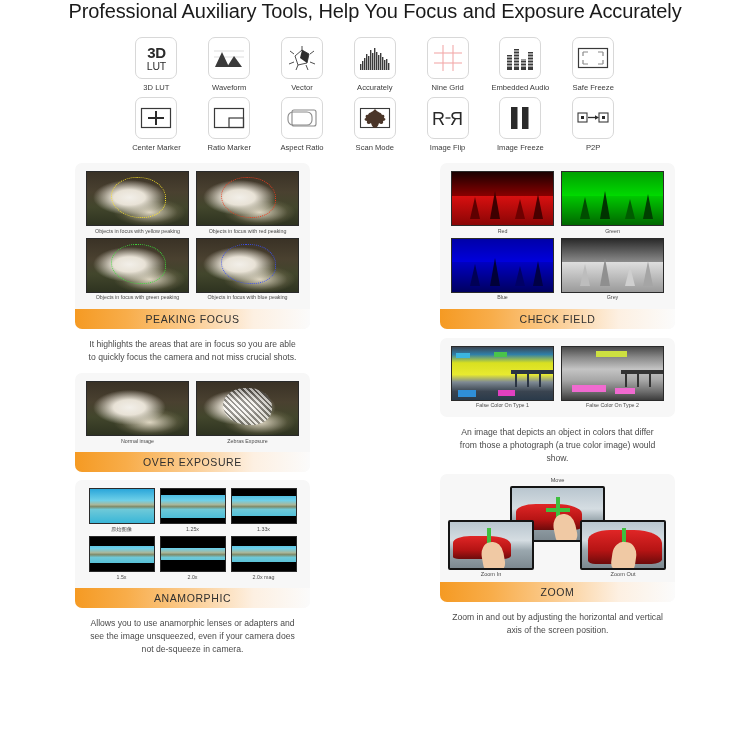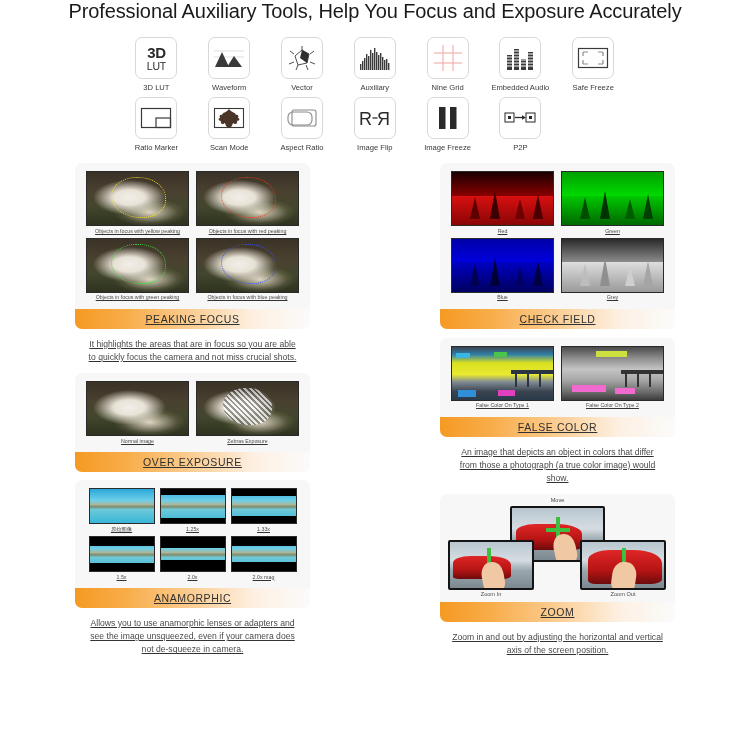--- a/index.html
+++ b/index.html
@@ -41,21 +41,21 @@
   }
   .lut3d{display:flex;flex-direction:column;align-items:center;line-height:1;}
   .lut3d .a{font-size:15px;font-weight:bold;color:#2b2b2b;letter-spacing:-0.5px;}
   .lut3d .b{font-size:10.5px;color:#2b2b2b;margin-top:1px;letter-spacing:-0.2px;}
 
   
   .cards{
     position:relative;width:600px;margin:6px auto 0 auto;
     display:flex;flex-wrap:wrap;justify-content:space-between;
   }
-  .col{width:235px;text-decoration:underline;}
+  .col{width:235px;}
   .card{
     background:#f7f7f7;border-radius:7px;overflow:hidden;position:relative;
   }
   .card-body{padding:8px 7px 4px 7px;}
   .banner{
     height:20px;display:flex;align-items:center;justify-content:center;
     background:linear-gradient(to right,#f59a23 0%,#f8ad4a 22%,#fbcb8e 48%,#fdf0e2 76%,#fbfbfb 100%);
     font-size:10.5px;color:#2f2f2f;letter-spacing:0.6px;
   }
   .desc{
@@ -170,21 +170,21 @@
             <rect x="17" y="6" width="1.4" height="18"></rect>
             <rect x="19" y="9" width="1.4" height="15"></rect>
             <rect x="21" y="7" width="1.4" height="17"></rect>
             <rect x="23" y="11" width="1.4" height="13"></rect>
             <rect x="25" y="14" width="1.4" height="10"></rect>
             <rect x="27" y="13" width="1.4" height="11"></rect>
             <rect x="29" y="17" width="1.4" height="7"></rect>
           </g>
         </svg>
       </div>
-      <div class="icon-label">Auxiliary</div>
+      <div class="icon-label">Accurately</div>
     </div>
 
     <div class="icon-cell">
       <div class="icon-box">
         <svg width="30" height="28" viewBox="0 0 30 28">
           <g stroke="#f3a9a9" stroke-width="1.1">
             <line x1="10" y1="1" x2="10" y2="27"></line>
             <line x1="20" y1="1" x2="20" y2="27"></line>
             <line x1="1" y1="9" x2="29" y2="9"></line>
             <line x1="1" y1="19" x2="29" y2="19"></line>
@@ -225,52 +225,62 @@
             <path d="M6,6 L11,6 M6,6 L6,10"></path>
             <path d="M26,6 L21,6 M26,6 L26,10"></path>
             <path d="M6,18 L11,18 M6,18 L6,14"></path>
             <path d="M26,18 L21,18 M26,18 L26,14"></path>
           </g>
         </svg>
       </div>
       <div class="icon-label">Safe Freeze</div>
     </div>
 
+    <div class="icon-cell">
+      <div class="icon-box">
+        <svg width="32" height="24" viewBox="0 0 32 24">
+          <rect x="1.5" y="2.5" width="29" height="19" fill="none" stroke="#3a3a3a" stroke-width="1.2"></rect>
+          <line x1="16" y1="5" x2="16" y2="19" stroke="#2a2a2a" stroke-width="2"></line>
+          <line x1="8" y1="12" x2="24" y2="12" stroke="#2a2a2a" stroke-width="2"></line>
+        </svg>
+      </div>
+      <div class="icon-label">Center Marker</div>
+    </div>
 
     <div class="icon-cell">
       <div class="icon-box">
         <svg width="32" height="24" viewBox="0 0 32 24">
           <rect x="1.5" y="2.5" width="29" height="19" fill="none" stroke="#3a3a3a" stroke-width="1.2"></rect>
           <rect x="16" y="12" width="14.5" height="9.5" fill="none" stroke="#3a3a3a" stroke-width="1.2"></rect>
         </svg>
       </div>
       <div class="icon-label">Ratio Marker</div>
+    </div>
+
+    <div class="icon-cell">
+      <div class="icon-box">
+        <svg width="32" height="24" viewBox="0 0 32 24">
+          <rect x="2" y="6" width="24" height="13" rx="5" fill="none" stroke="#8a8a8a" stroke-width="1.1"></rect>
+          <rect x="6" y="4" width="24" height="16" rx="2" fill="none" stroke="#8a8a8a" stroke-width="1.1"></rect>
+        </svg>
+      </div>
+      <div class="icon-label">Aspect Ratio</div>
     </div>
 
     <div class="icon-cell">
       <div class="icon-box">
         <svg width="32" height="24" viewBox="0 0 32 24">
           <rect x="1.5" y="2.5" width="29" height="19" fill="none" stroke="#3a3a3a" stroke-width="1.1"></rect>
           <path d="M16,3 C19,7 22,6 23,9 C25,8 26,10 25,12 C27,12 27,15 24,15
                    C25,18 22,19 20,17 C19,21 17,22 16,22 C15,22 13,21 12,17
                    C10,19 7,18 8,15 C5,15 5,12 7,12 C6,10 7,8 9,9 C10,6 13,7 16,3 Z" fill="#4a3528"></path>
           <line x1="16" y1="12" x2="16" y2="21" stroke="#4a3528" stroke-width="1"></line>
         </svg>
       </div>
       <div class="icon-label">Scan Mode</div>
-    </div>
-
-    <div class="icon-cell">
-      <div class="icon-box">
-        <svg width="32" height="24" viewBox="0 0 32 24">
-          <rect x="2" y="6" width="24" height="13" rx="5" fill="none" stroke="#8a8a8a" stroke-width="1.1"></rect>
-          <rect x="6" y="4" width="24" height="16" rx="2" fill="none" stroke="#8a8a8a" stroke-width="1.1"></rect>
-        </svg>
-      </div>
-      <div class="icon-label">Aspect Ratio</div>
     </div>
 
     <div class="icon-cell">
       <div class="icon-box">
         <svg width="34" height="22" viewBox="0 0 34 22">
           <text x="1" y="18" font-family="Liberation Sans, sans-serif" font-size="18" fill="#2a2a2a">R</text>
           <line x1="14.5" y1="11" x2="19.5" y2="11" stroke="#2a2a2a" stroke-width="1.3"></line>
           <g transform="translate(33,0) scale(-1,1)">
             <text x="1" y="18" font-family="Liberation Sans, sans-serif" font-size="18" fill="#2a2a2a">R</text>
           </g>
@@ -487,21 +497,20 @@
                 <div style="position:absolute;left:74%;top:46%;width:2px;height:16px;background:#333"></div>
                 <div style="position:absolute;left:86%;top:46%;width:2px;height:16px;background:#333"></div>
                 <div style="position:absolute;left:34%;top:8%;width:30%;height:6px;background:#cde040"></div>
                 <div style="position:absolute;left:10%;bottom:14%;width:34%;height:7px;background:#f06ad0"></div>
                 <div style="position:absolute;left:52%;bottom:10%;width:20%;height:6px;background:#f06ad0"></div>
               </div>
               <div class="cap">False Color On Type 2</div>
             </div>
           </div>
         </div>
-        <div class="banner">FALSE COLOR</div>
       </div>
       <div class="desc">An image that depicts an object in colors that differ from those a photograph (a true color image) would show.</div>
 
       <div class="card" style="margin-top:8px">
         <div class="card-body" style="height:104px;position:relative;padding:4px 0 0 0">
 
           <div style="position:absolute;left:0;right:0;top:3px;text-align:center;font-size:5.6px;color:#4a4a4a">Move</div>
 
           <div class="mon" style="left:70px;top:12px;width:95px;height:56px">
             <div class="scr"></div>

